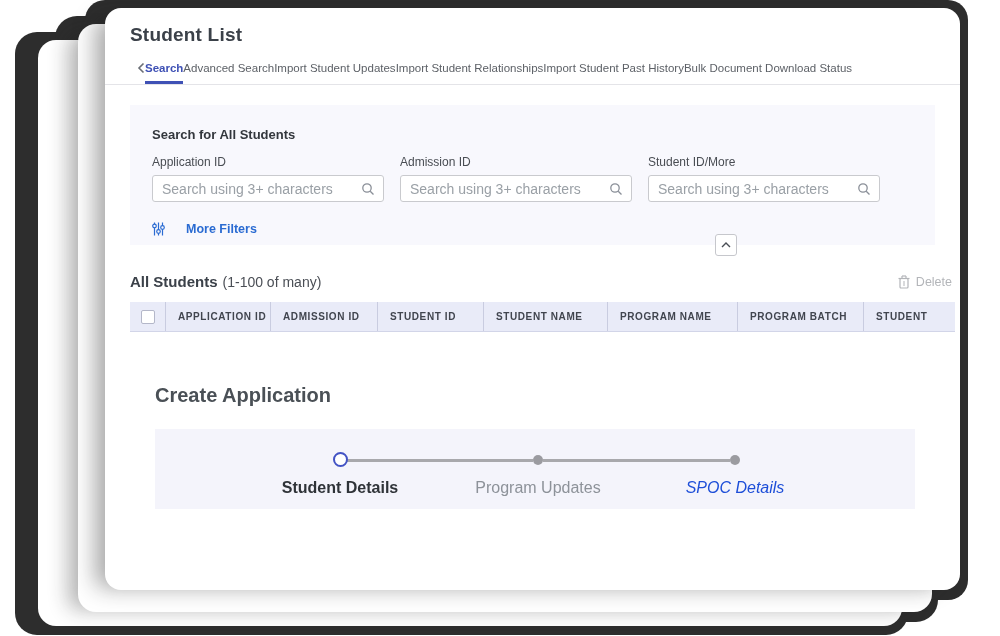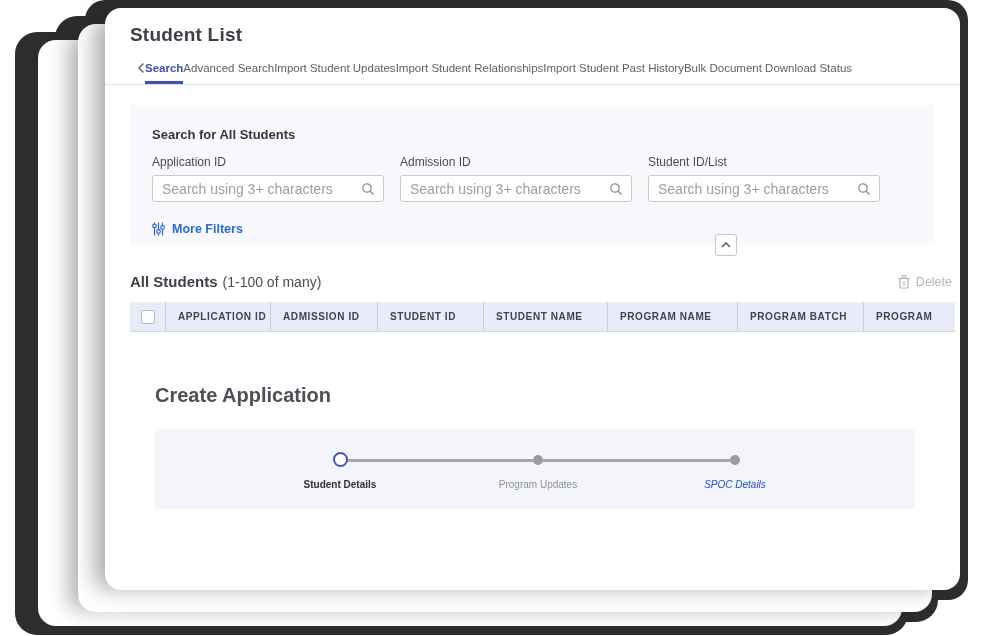--- a/index.html
+++ b/index.html
@@ -33,21 +33,21 @@
                   padding:22px 22px 20px 22px; height:140px; }
   .sp-title { font-size:13px; font-weight:700; color:#33373d; }
   .fields { display:flex; gap:16px; margin-top:13px; }
   .field { width:232px; }
   .field label { display:block; font-size:12px; color:#494d53; margin-bottom:6px; }
   .inputwrap { display:flex; align-items:center; background:#fff; border:1px solid #c9cace;
                border-radius:3px; height:27px; padding:0 8px 0 9px; }
   .inputwrap input { border:none; outline:none; flex:1; font-size:14px; color:#3c4043;
                      font-family:"Liberation Sans", sans-serif; background:transparent; }
   .inputwrap input::placeholder { color:#9aa0a6; }
-  .more-filters { display:flex; align-items:center; gap:7px; margin-top:20px;
+  .more-filters { display:flex; align-items:center; gap:21px; margin-top:20px;
                   color:#2a6bd2; font-size:12.5px; font-weight:700; cursor:pointer; width:fit-content; }
   .collapse-btn { position:absolute; left:585px; bottom:-11px; width:22px; height:22px;
                   background:#fff; border:1px solid #c6c7cc; border-radius:3px;
                   display:flex; align-items:center; justify-content:center; cursor:pointer; }
 
   .results-head { display:flex; align-items:center; justify-content:space-between;
                   margin:28px 8px 0 25px;text-align:center; }
   .results-title { font-size:15px; color:#3b4149; }
   .results-title .bold { font-weight:700; }
   .results-title .range { font-weight:400; color:#4a4e55; margin-left:5px; font-size:14px; }
@@ -66,21 +66,21 @@
   .create-title { margin:52px 25px 0 50px; font-size:20px; font-weight:700; color:#4a5056; }
 
   .stepper { position:relative; margin:22px 0 0 50px; width:760px; height:80px; background:#f4f4fb; }
   .stepline { position:absolute; top:30px; height:2.5px; background:#a8a8ac; }
   .sl1 { left:192px; width:186px; } .sl2 { left:388px; width:187px; }
   .step-circle { position:absolute; left:178px; top:23px; width:15px; height:15px;
                  border:2px solid #4353c4; background:#fff; border-radius:50%; cursor:pointer; }
   .step-dot { position:absolute; top:26px; width:10px; height:10px; background:#9b9ba0;
               border-radius:50%; cursor:pointer; }
   .sd2 { left:378px; } .sd3 { left:575px; }
-  .step-label { position:absolute; top:50px; width:170px; text-align:center; font-size:10px; }
+  .step-label { position:absolute; top:50px; width:170px; text-align:center; font-size:16px; }
   .step-label.current { left:100px; font-weight:700; color:#2f3338; }
   .step-label.next1 { left:298px; color:#8d9299; }
   .step-label.next2 { left:495px; color:#1d4ed8;font-style:italic; }
 
   svg { display:block; }
 </style>
 </head>
 <body>
 
 <div class="stage">
@@ -126,21 +126,21 @@
           <label>Admission ID</label>
           <div class="inputwrap">
             <input type="text" placeholder="Search using 3+ characters" style="">
             <svg width="14" height="14" viewBox="0 0 14 14">
               <circle cx="6" cy="6" r="4.2" fill="none" stroke="#8a8f98" stroke-width="1.3"></circle>
               <line x1="9.2" y1="9.2" x2="12.5" y2="12.5" stroke="#8a8f98" stroke-width="1.3"></line>
             </svg>
           </div>
         </div>
         <div class="field">
-          <label>Student ID/List</label>
+          <label>Student ID/More</label>
           <div class="inputwrap">
             <input type="text" placeholder="Search using 3+ characters" style="">
             <svg width="14" height="14" viewBox="0 0 14 14">
               <circle cx="6" cy="6" r="4.2" fill="none" stroke="#8a8f98" stroke-width="1.3"></circle>
               <line x1="9.2" y1="9.2" x2="12.5" y2="12.5" stroke="#8a8f98" stroke-width="1.3"></line>
             </svg>
           </div>
         </div>
       </div>
       <div class="more-filters">
@@ -181,21 +181,21 @@
     <div class="table-header">
       <div class="th first w0">
         <div class="checkbox"></div>
       </div>
       <div class="th w1">APPLICATION ID</div>
       <div class="th w2">ADMISSION ID</div>
       <div class="th w3">STUDENT ID</div>
       <div class="th w4">STUDENT NAME</div>
       <div class="th w5">PROGRAM NAME</div>
       <div class="th w6">PROGRAM BATCH</div>
-      <div class="th w7">PROGRAM</div>
+      <div class="th w7">STUDENT</div>
     </div>
 
     <div class="create-title">Create Application</div>
 
     <div class="stepper">
       <div class="stepline sl1"></div>
       <div class="stepline sl2"></div>
       <div class="step-circle"></div>
       <div class="step-dot sd2"></div>
       <div class="step-dot sd3"></div>

